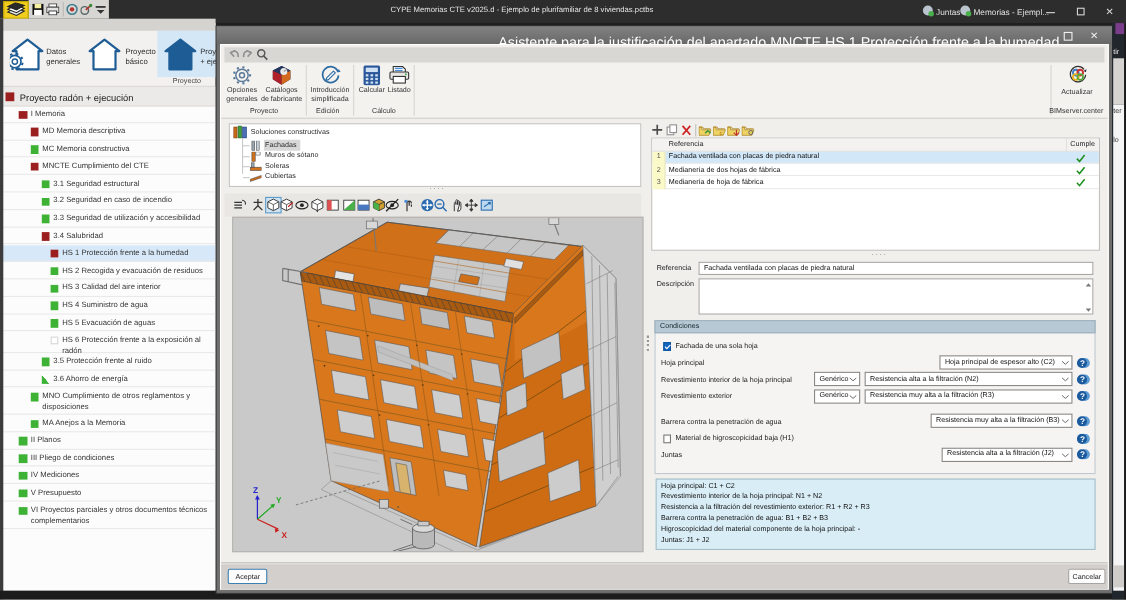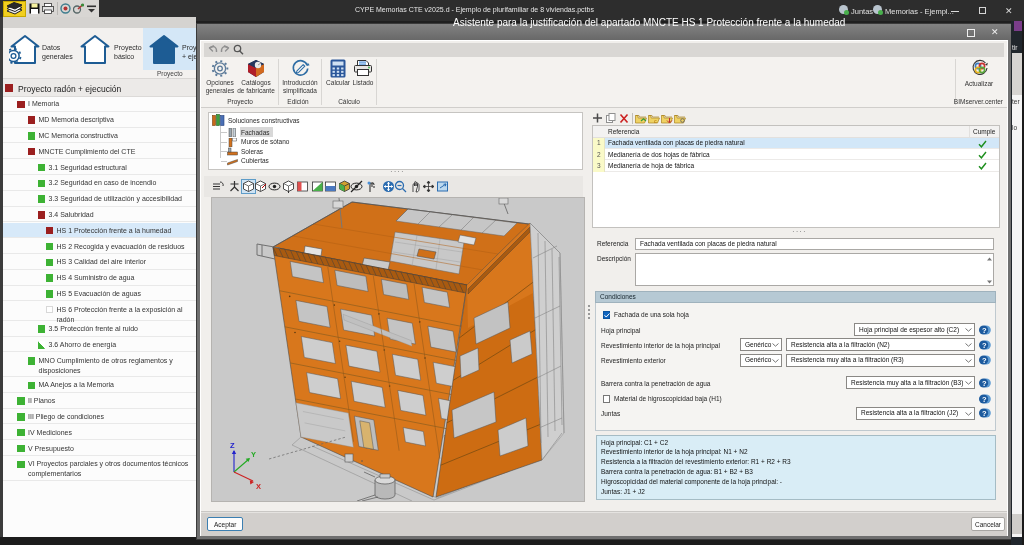--- a/index.html
+++ b/index.html
@@ -154,21 +154,21 @@
 <div class="abs" style="left:0;top:441.2px;width:196px;height:14.8px;background:transparent;border-bottom:1px solid #e9e9e9"></div>
 <div class="abs" style="left:17px;top:444.7px;width:7.5px;height:7.5px;background:#3db234"></div>
 <div class="t" style="left:28px;top:444.6px;font-size:7px;color:#333">V Presupuesto</div>
 <div class="abs" style="left:0;top:457.0px;width:196px;height:23.5px;background:transparent;border-bottom:1px solid #e9e9e9"></div>
 <div class="abs" style="left:17px;top:460.5px;width:7.5px;height:7.5px;background:#3db234"></div>
 <div class="t" style="left:28px;top:459.2px;font-size:7px;line-height:10.3px;white-space:normal;width:177px;color:#333">VI Proyectos parciales y otros documentos técnicos complementarios</div>
 <div class="abs" style="left:0;top:17px;width:3px;height:528px;background:#3c3c3c"></div>
 <div class="abs" style="left:0;top:537px;width:1024px;height:8px;background:#1c1c1c"></div>
 <div class="abs" style="left:197px;top:24px;width:814px;height:515px;background:#6f6f6f;box-shadow:0 0 0 1px #3a3a3a"></div>
 <div class="abs" style="left:197px;top:24px;width:814px;height:16px;background:linear-gradient(#828282,#686868)"></div>
-<div class="t" style="left:453px;top:17px;font-size:10px;color:#fff">Asistente para la justificación del apartado MNCTE HS 1 Protección frente a la humedad</div>
+<div class="t" style="left:453px;top:31px;font-size:13px;color:#fff">Asistente para la justificación del apartado MNCTE HS 1 Protección frente a la humedad</div>
 <div class="abs" style="left:967px;top:29px;width:8px;height:8px;border:1px solid #f0f0f0"></div>
 <div class="t" style="left:991px;top:27px;font-size:9px;color:#f0f0f0">✕</div>
 <div class="abs" style="left:200px;top:40px;width:808px;height:496px;background:#f1efec;border:1px solid #fff"></div>
 <div class="abs" style="left:204px;top:43px;width:800px;height:14px;background:#d9d7d4"></div>
 <svg style="left:206px;top:44px" width="42" height="12" viewBox="0 0 42 12">
  <g fill="none" stroke="#909090" stroke-width="1.4">
   <path d="M3.5 4 C7.5 1,11 3,10.5 8"></path>
   <path d="M3.5 4 L7.5 2 M3.5 4 L6.5 7" stroke-linecap="round"></path>
   <path d="M22.5 4 C18.5 1,15 3,15.5 8"></path>
   <path d="M22.5 4 L18.5 2 M22.5 4 L19.5 7" stroke-linecap="round"></path>

